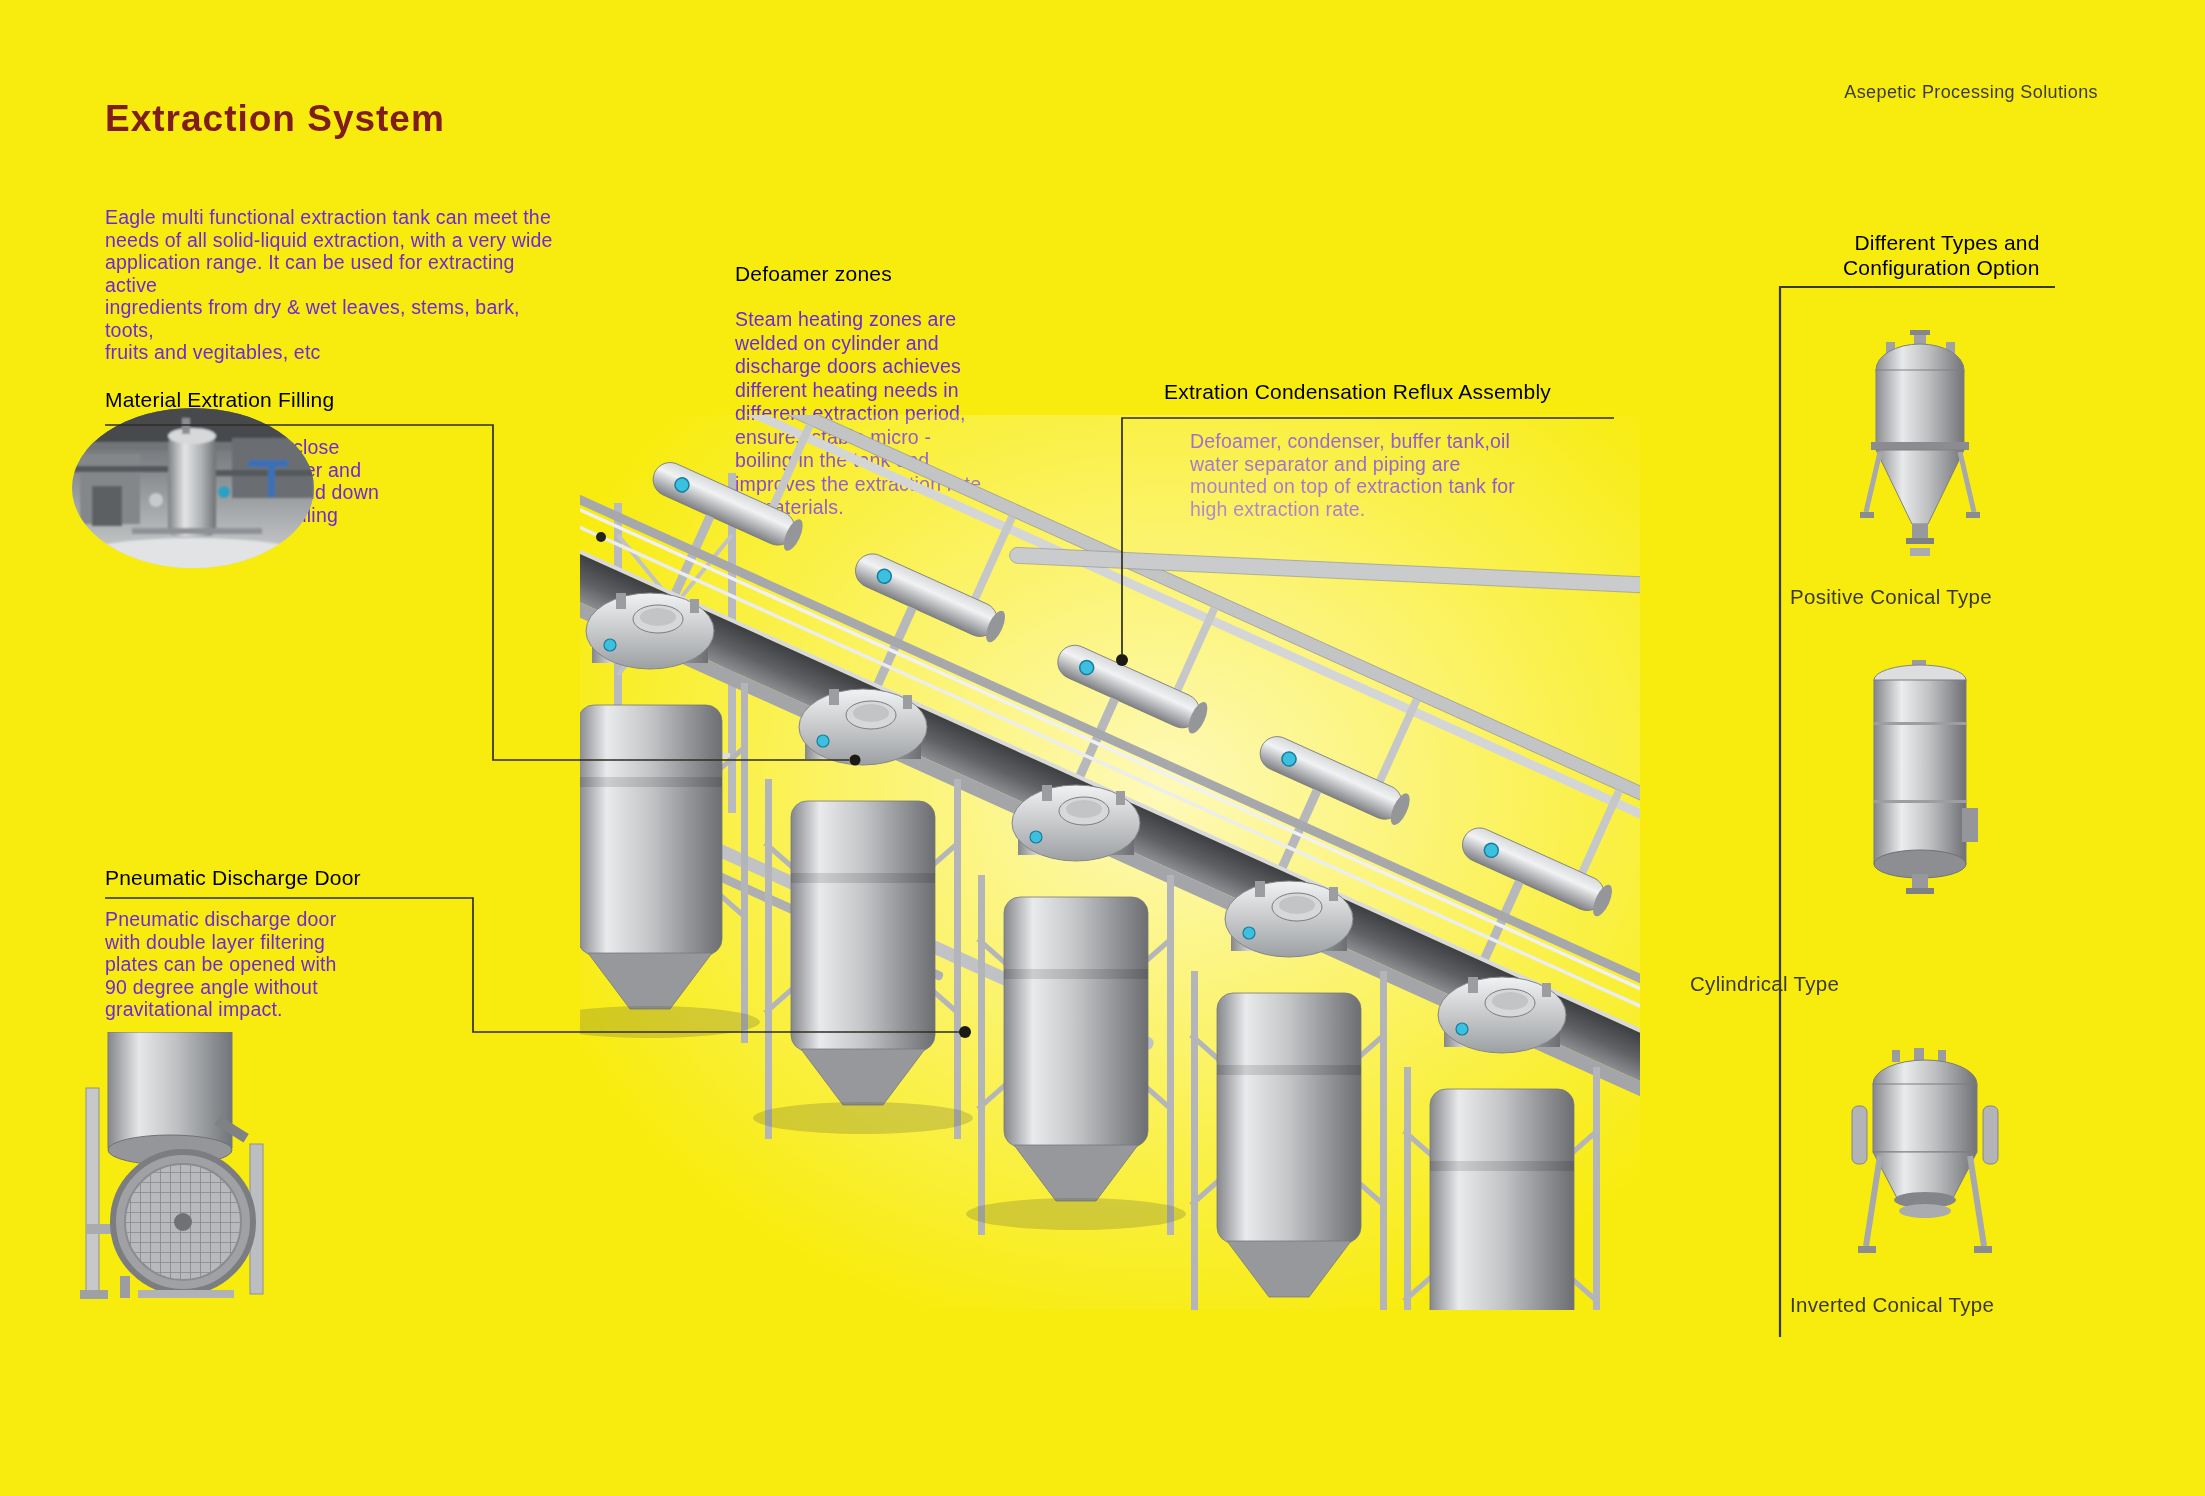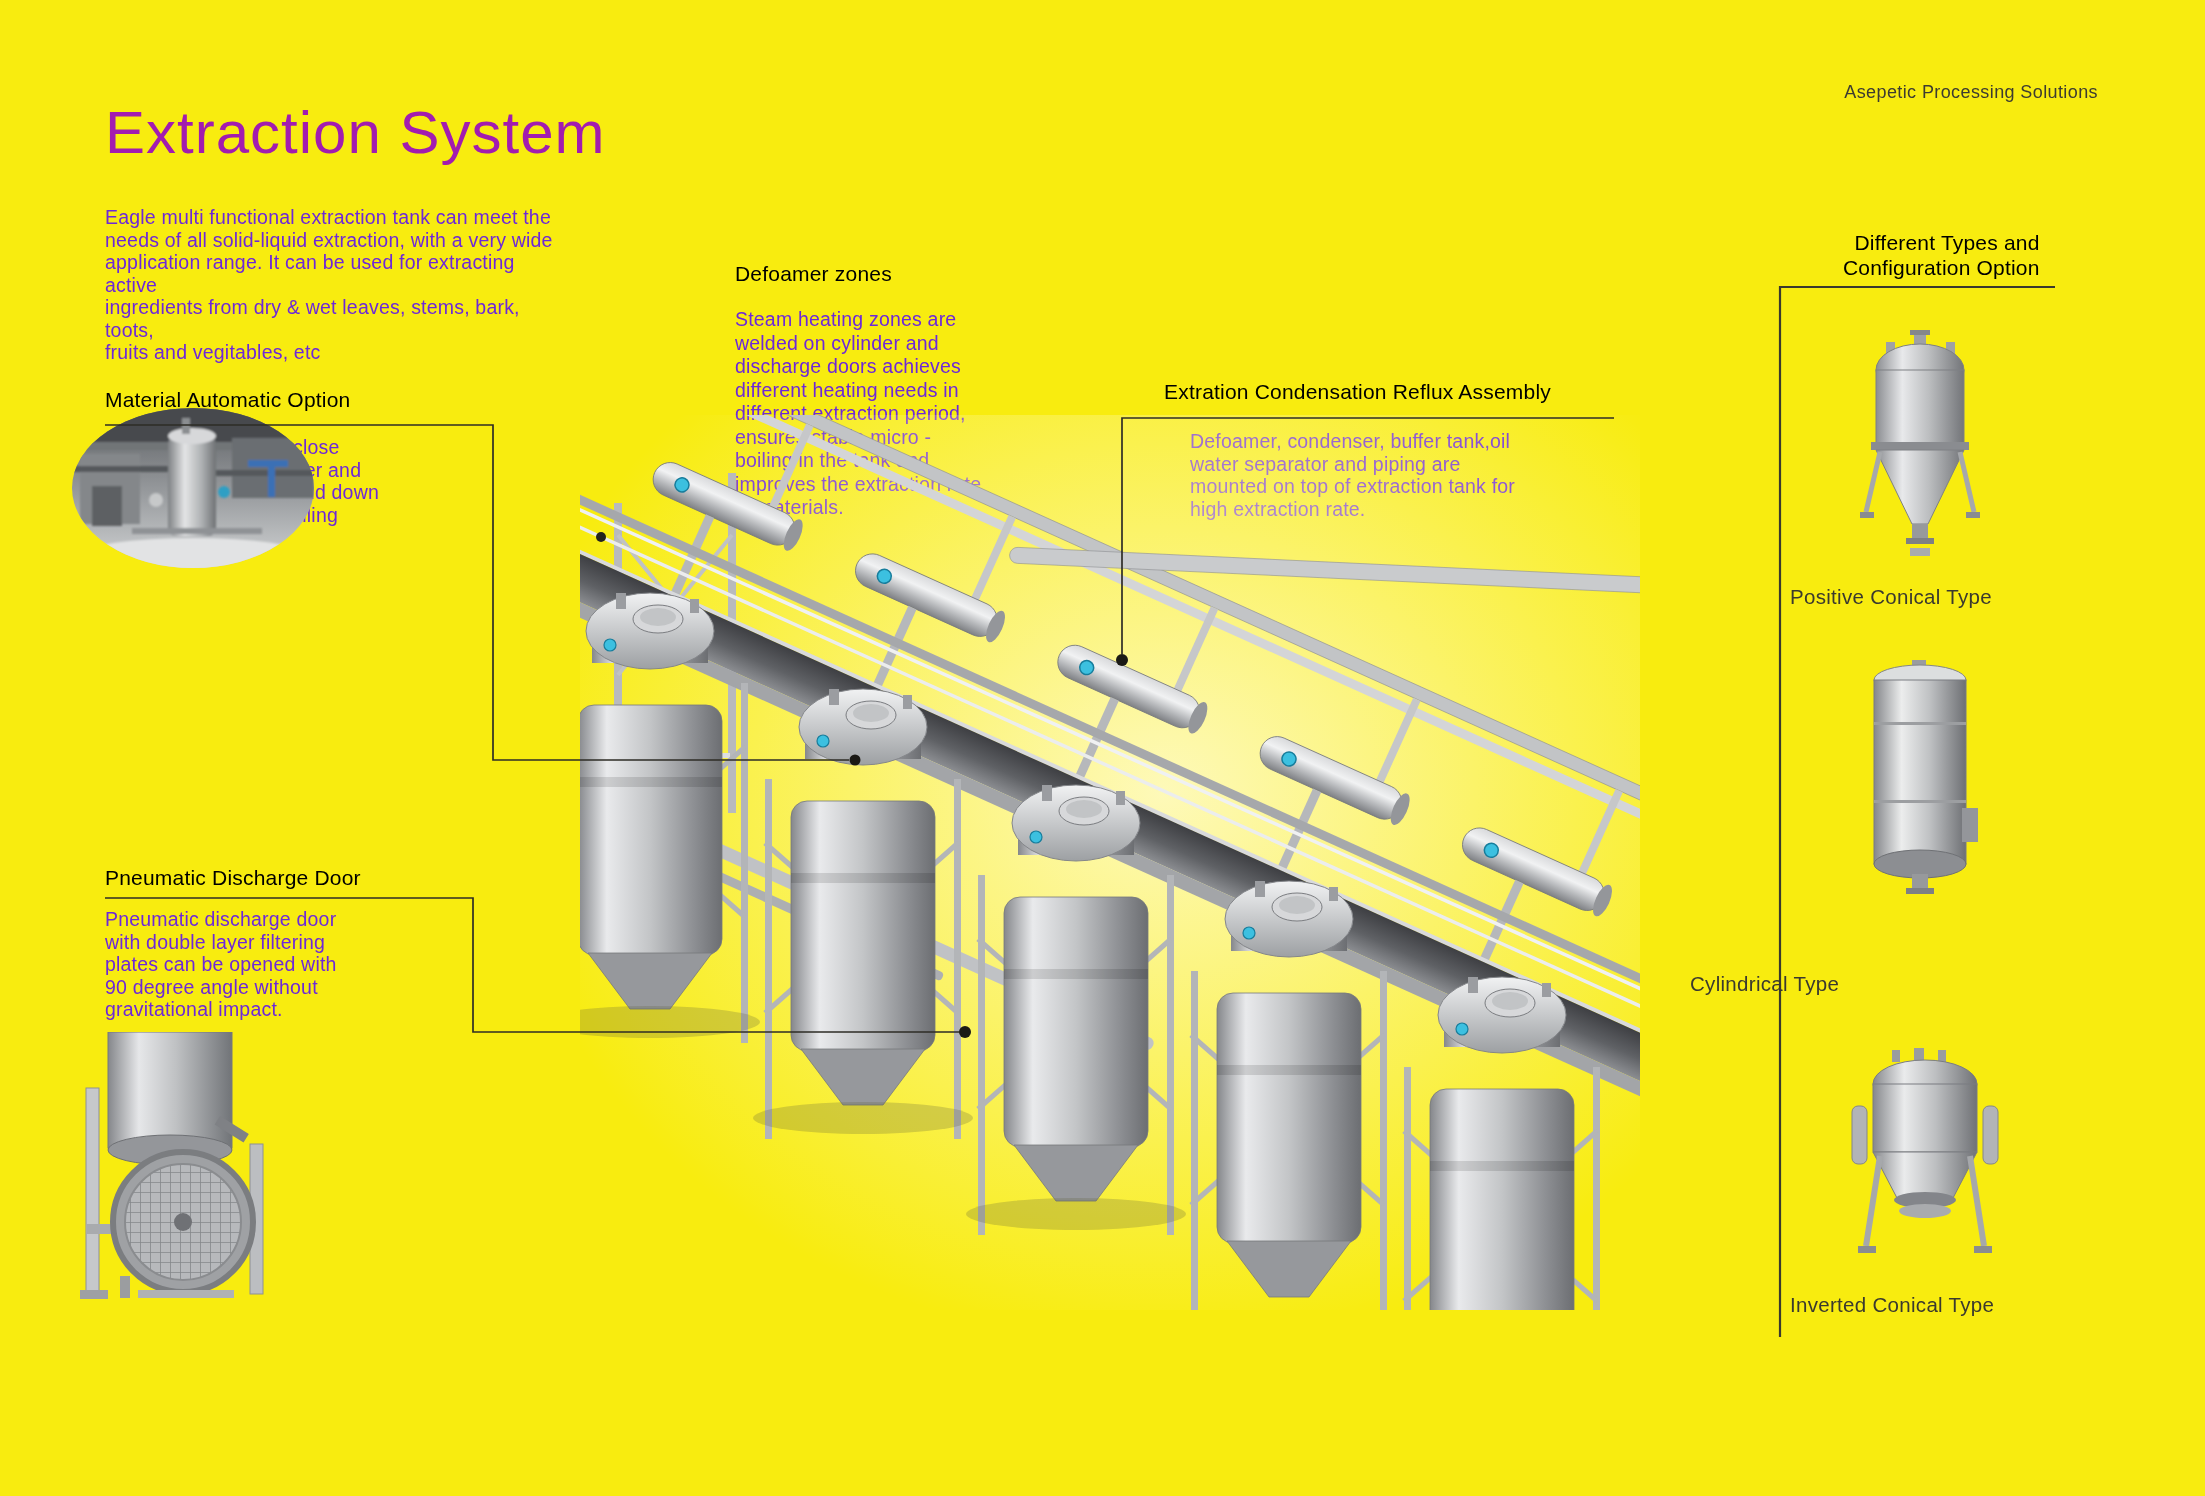--- a/index.html
+++ b/index.html
@@ -4,21 +4,21 @@
 <style>
   html,body{margin:0;padding:0;background:#d8d8d8;}
   #page{
     position:relative;width:2205px;height:1496px;overflow:hidden;
     background:#F8EC0F;
     font-family:"Liberation Sans",sans-serif;
     color:#3E3D33;
   }
   .abs{position:absolute;}
   .brand{font-size:18px;letter-spacing:.4px;color:#3C3B31;}
-  .title{font-size:60px;font-weight:400;letter-spacing:1px;color:#a21caf;}
+  .title{font-size:37px;font-weight:700;letter-spacing:1px;color:#7f1d1d;}
   .body{font-size:19.5px;line-height:22.5px;white-space:pre-line;letter-spacing:.2px;color:#6d28d9;}
   .hdg{font-size:21px;font-weight:400;letter-spacing:.2px;color:#000000;white-space:pre-line;text-align:right;}
   .typelabel{font-size:20.5px;color:#3A392F;text-align:left;width:260px;letter-spacing:.3px;}
   .photo-oval{width:242px;height:160px;border-radius:50%;overflow:hidden;}
   svg{display:block;}
   #callouts{pointer-events:none;}
 </style>
 </head>
 <body>
 
@@ -26,21 +26,21 @@
 
   <div class="abs brand" style="top:82px;right:107px;">Asepetic Processing Solutions</div>
 
   <div class="abs title" style="left:105px;top:98px;">Extraction System</div>
   <div class="abs body" style="left:105px;top:206px;width:460px;">Eagle multi functional extraction tank can meet the
 needs of all solid-liquid extraction, with a very wide
 application range. It can be used for extracting active
 ingredients from dry &amp; wet leaves, stems, bark, toots,
 fruits and vegitables, etc</div>
 
-  <div class="abs hdg" style="left:105px;top:388px;">Material Automatic Option</div>
+  <div class="abs hdg" style="left:105px;top:388px;">Material Extration Filling</div>
   <div class="abs body" style="left:105px;top:436px;width:330px;">Manway is open and close
 automatically by cylinder and
 filling pipe can be up and down
 which make material filling
 automatically.</div>
 
   <div class="abs hdg" style="left:735px;top:262px;">Defoamer zones</div>
   <div class="abs body" style="left:735px;top:308px;width:300px;line-height:23.5px;">Steam heating zones are
 welded on cylinder and
 discharge doors achieves

